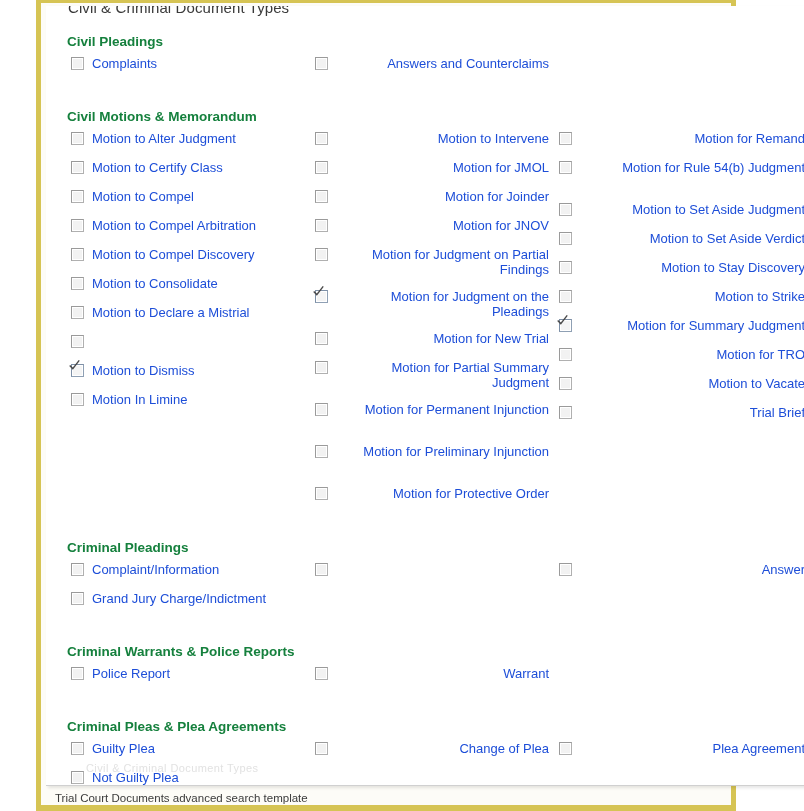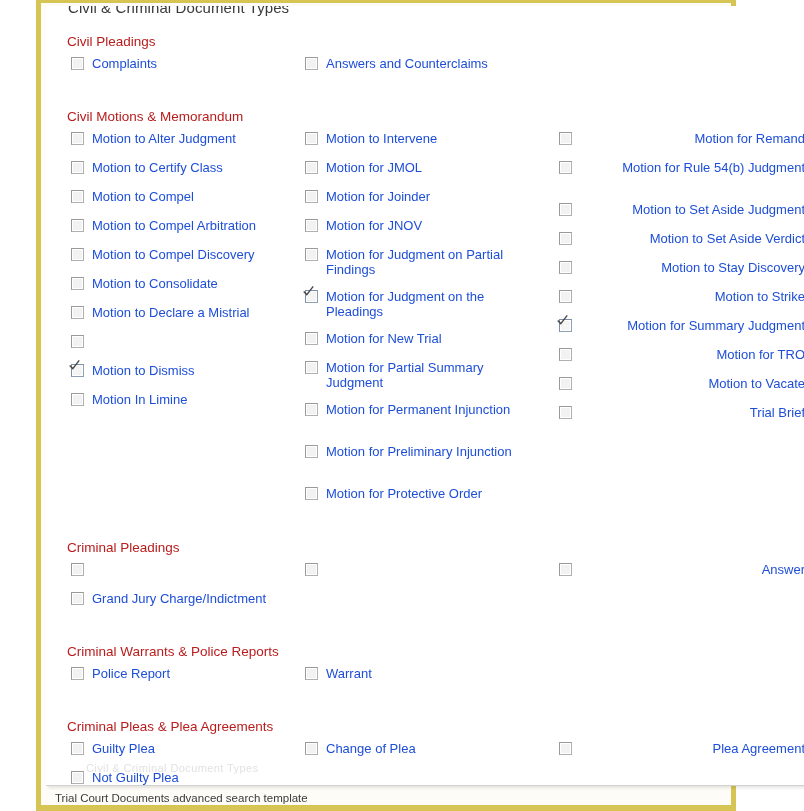--- a/index.html
+++ b/index.html
@@ -61,30 +61,30 @@
   .section {
     position: absolute;
     left: 0;
     width: 788px;
   }
   .section-title {
     position: absolute;
     left: 21px;
     top: 0;
     font-size: 13.5px;
-    font-weight: normal;
-    color: #b91c1c;
+    font-weight: bold;
+    color: #15803d;
     white-space: nowrap;
   }
   .column {
     position: absolute;
     top: 21px;
   }
   .col-1 { left: 21px;  width: 238px; }
-  .col-2 { left: 255px; width: 238px; }
+  .col-2 { left: 265px; width: 238px; text-align: right; }
   .col-3 { left: 509px; width: 250px; text-align: right; }
 
   
   .cb-row {
     position: relative;
     display: block;
     min-height: 23px;
     margin-bottom: 6px;
     padding-left: 25px;
     cursor: pointer;
@@ -333,20 +333,21 @@
               <span class="cb-box"></span>
               <span class="cb-label">Trial Brief</span>
             </label>
           </div>
         </div>
         <div class="section" style="top: 534px;">
           <div class="section-title">Criminal Pleadings</div>
           <div class="column col-1">
             <label class="cb-row">
               <span class="cb-box"></span>
+              <span class="cb-label">Complaint/Information</span>
             </label>
             <label class="cb-row">
               <span class="cb-box"></span>
               <span class="cb-label">Grand Jury Charge/Indictment</span>
             </label>
           </div>
           <div class="column col-2">
             <label class="cb-row">
               <span class="cb-box"></span>
             </label>

